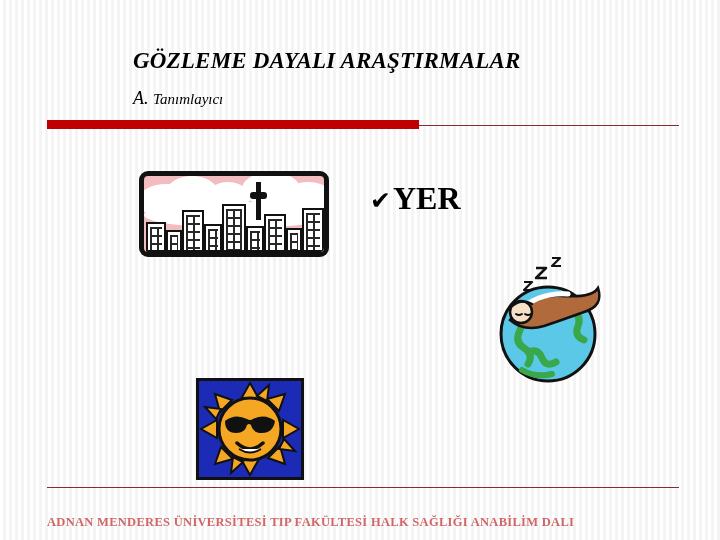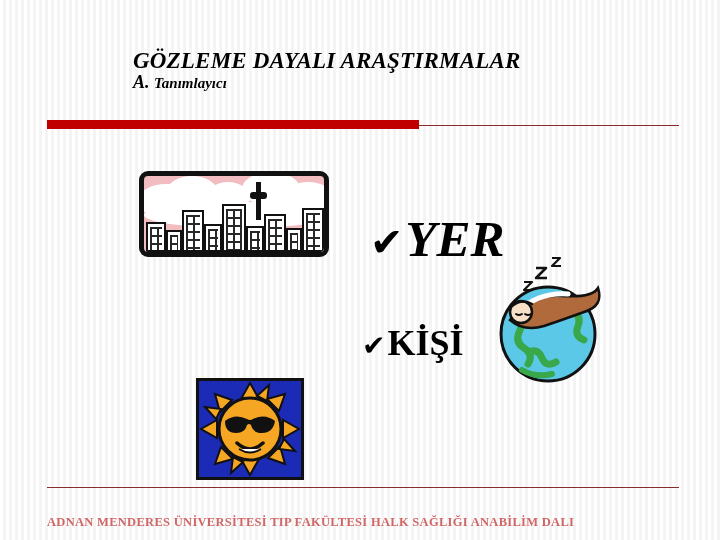--- a/index.html
+++ b/index.html
@@ -39,23 +39,23 @@
     font-family: "Liberation Serif", serif;
     font-weight: bold;
     font-style: italic;
     font-size: 23px;
     letter-spacing: 0.2px;
     color: #000000;
     line-height: 1.1;
     white-space: nowrap;
   }
   #sub-title {
-    margin-top: 0;
-    font-family: "Liberation Serif", serif;
-    font-weight: bold;
+    margin-top: 16px;
+    font-family: "Liberation Serif", serif;
+    font-weight: normal;
     font-style: italic;
     font-size: 18px;
     color: #000000;
     line-height: 1.1;
   }
   #sub-title .small {
     font-size: 15px;
   }
 
   
@@ -108,23 +108,22 @@
     white-space: nowrap;
   }
   .bullet .check {
     font-family: "DejaVu Sans", sans-serif;
     font-weight: normal;
     font-size: 0.78em;
     margin-right: 2px;
   }
   #bullet-yer {
     left: 370px;
-    top: 210px;
-    font-size: 51px;
-    font-style: italic;
+    top: 180px;
+    font-size: 32px;
   }
   #bullet-kisi {
     left: 362px;
     top: 322px;
     font-size: 36px;
   }
   #bullet-zaman {
     left: 334px;
     top: 452px;
     font-size: 38px;
@@ -302,19 +301,16 @@
       <circle cx="51" cy="48" r="31" fill="#f5a623" stroke="#111111" stroke-width="3"></circle>
       <path d="M26 40 q10 -8 22 -2 q3 2 6 0 q12 -6 22 2 q-2 12 -13 12 q-9 0 -11 -8 q-2 -2 -4 0 q-2 8 -11 8 q-11 0 -11 -12 z" fill="#111111"></path>
       <path d="M38 62 q13 12 26 0" fill="none" stroke="#111111" stroke-width="3.5" stroke-linecap="round"></path>
       <path d="M40 68 q11 7 22 0" fill="#ffffff" stroke="#111111" stroke-width="2"></path>
     </svg>
   </div>
 
   <div class="bullet" id="bullet-yer">
     <span class="check">✔</span><span>YER</span>
   </div>
-  <div class="bullet" id="bullet-kisi">
-    <span class="check">✔</span><span>KİŞİ</span>
-  </div>
 
   <div id="footer">ADNAN MENDERES ÜNİVERSİTESİ TIP FAKÜLTESİ HALK SAĞLIĞI ANABİLİM DALI</div>
 
 </div>
 
 </body></html>

